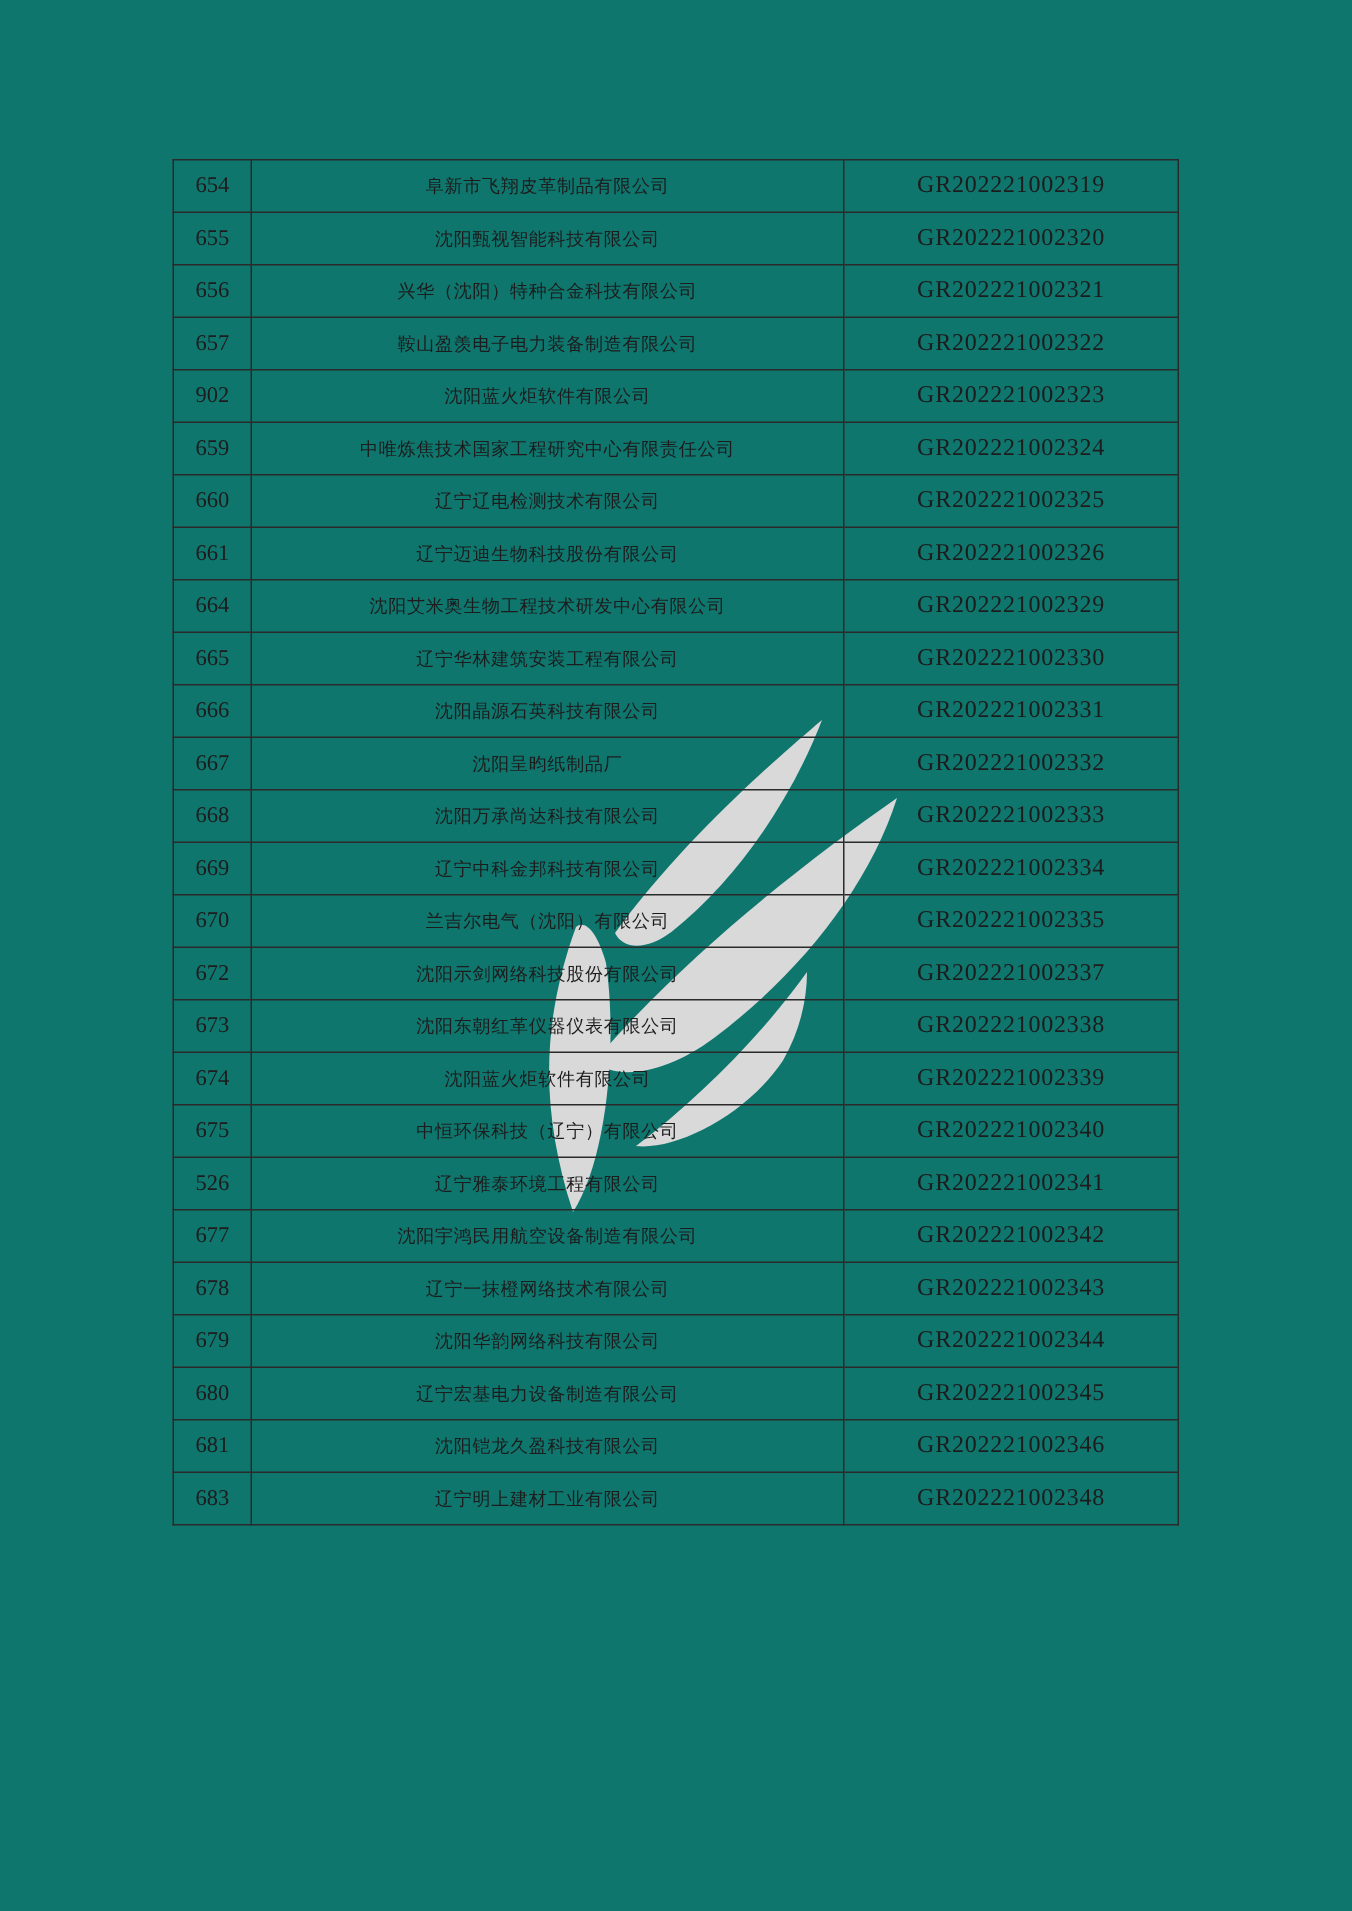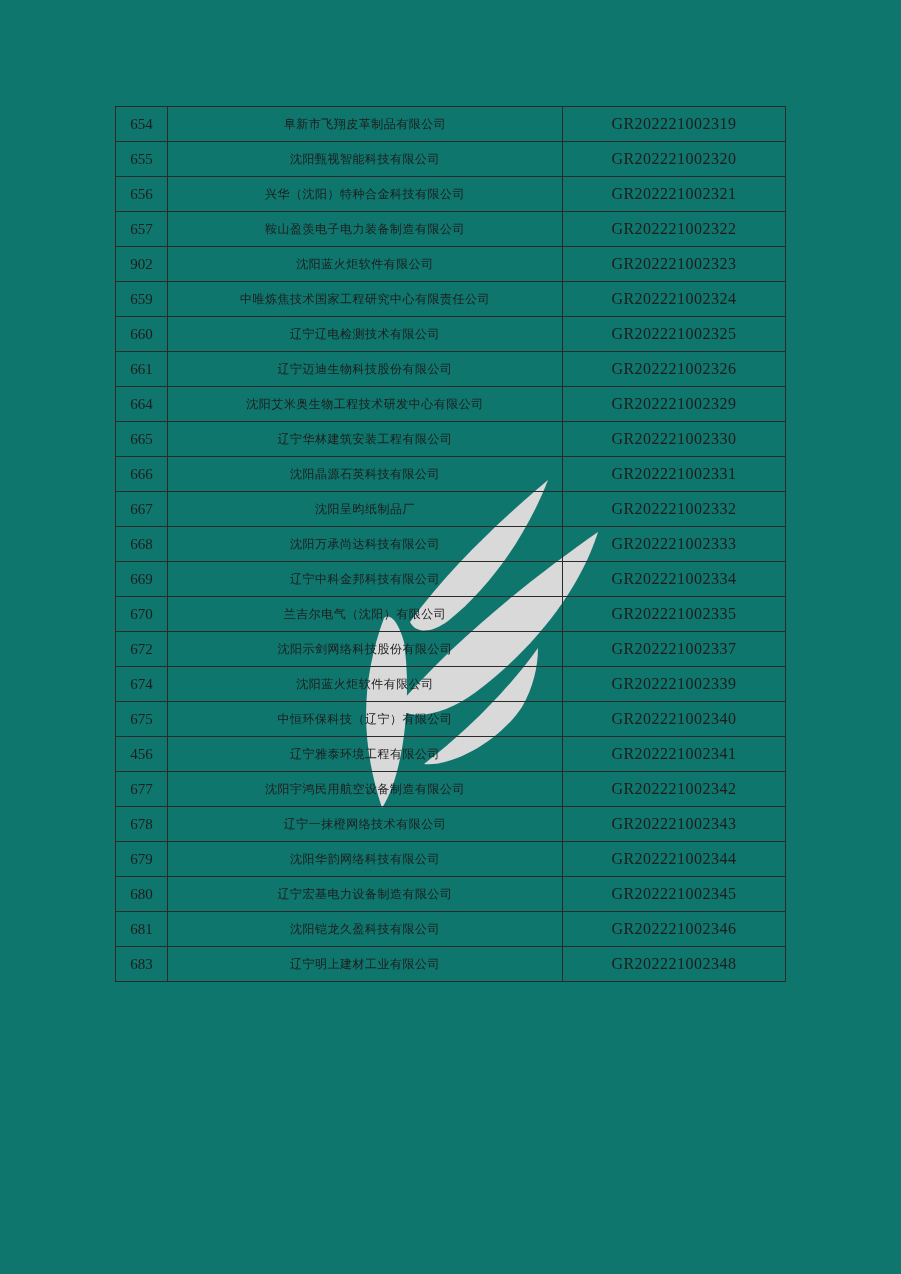--- a/index.html
+++ b/index.html
@@ -174,31 +174,36 @@
           <td class="col-no">670</td>
           <td class="col-company">兰吉尔电气（沈阳）有限公司</td>
           <td class="col-code">GR202221002335</td>
         </tr>
         <tr>
           <td class="col-no">672</td>
           <td class="col-company">沈阳示剑网络科技股份有限公司</td>
           <td class="col-code">GR202221002337</td>
         </tr>
         <tr>
+          <td class="col-no">673</td>
+          <td class="col-company">沈阳东朝红革仪器仪表有限公司</td>
+          <td class="col-code">GR202221002338</td>
+        </tr>
+        <tr>
           <td class="col-no">674</td>
           <td class="col-company">沈阳蓝火炬软件有限公司</td>
           <td class="col-code">GR202221002339</td>
         </tr>
         <tr>
           <td class="col-no">675</td>
           <td class="col-company">中恒环保科技（辽宁）有限公司</td>
           <td class="col-code">GR202221002340</td>
         </tr>
         <tr>
-          <td class="col-no">456</td>
+          <td class="col-no">526</td>
           <td class="col-company">辽宁雅泰环境工程有限公司</td>
           <td class="col-code">GR202221002341</td>
         </tr>
         <tr>
           <td class="col-no">677</td>
           <td class="col-company">沈阳宇鸿民用航空设备制造有限公司</td>
           <td class="col-code">GR202221002342</td>
         </tr>
         <tr>
           <td class="col-no">678</td>

